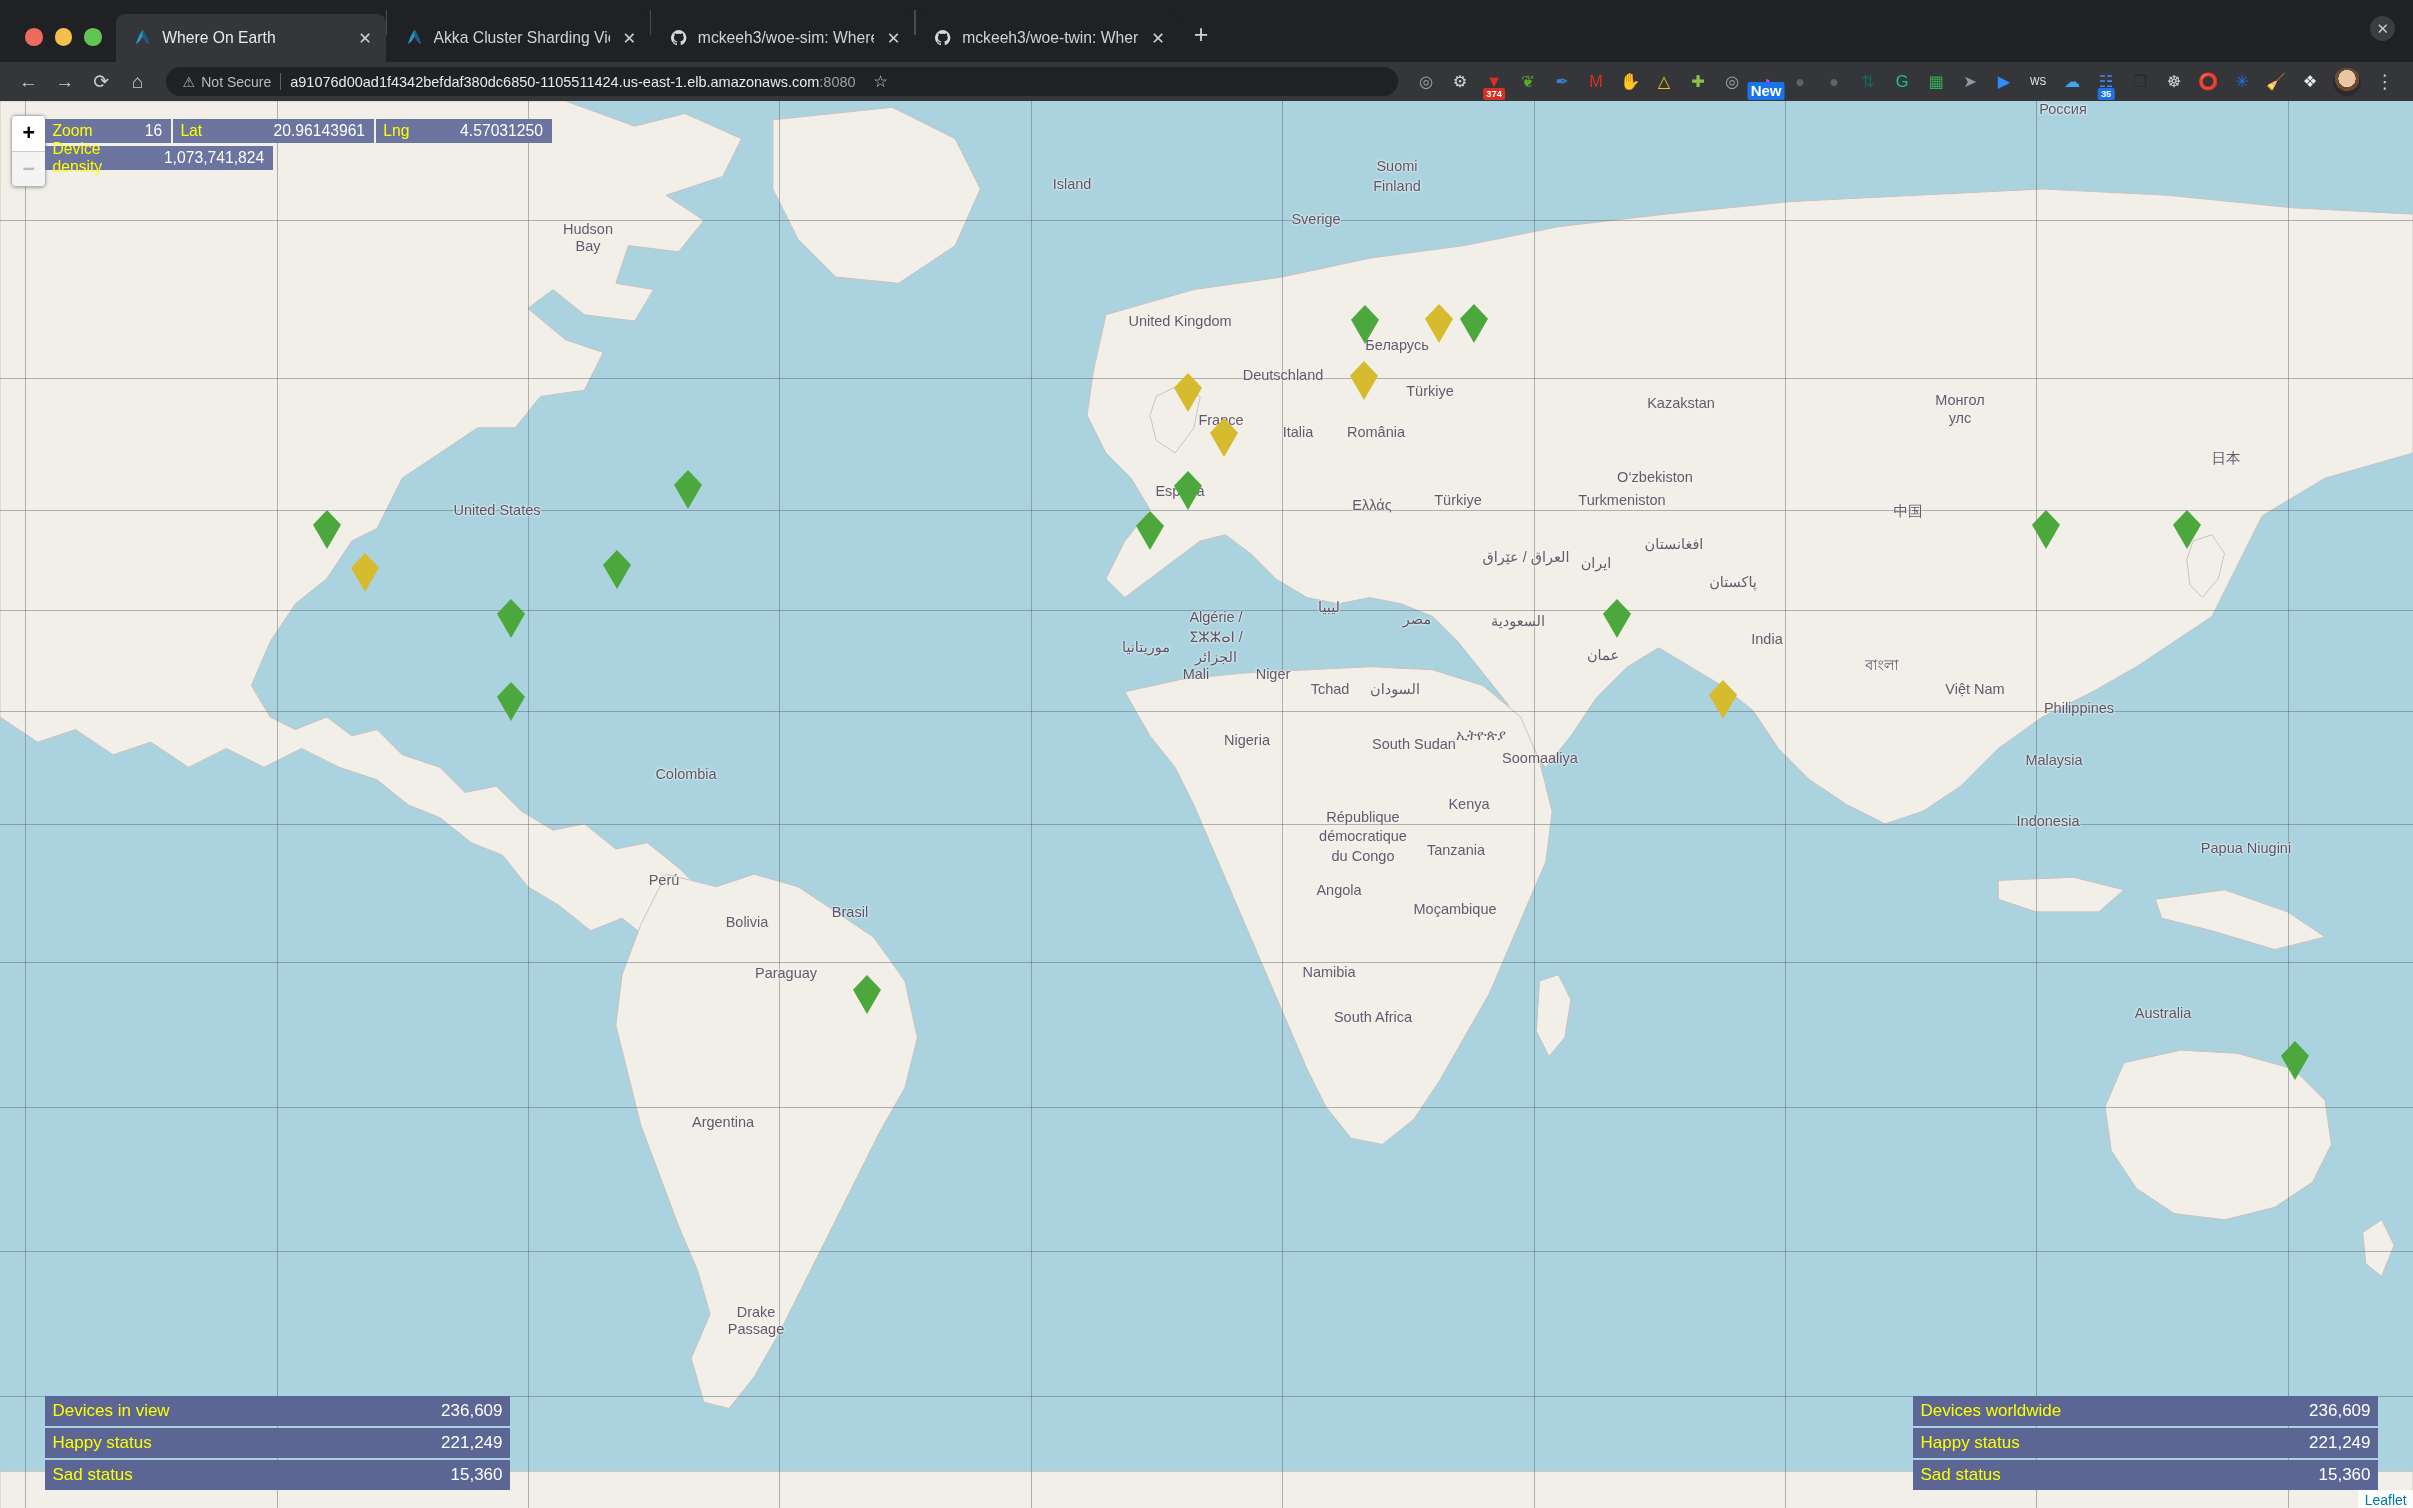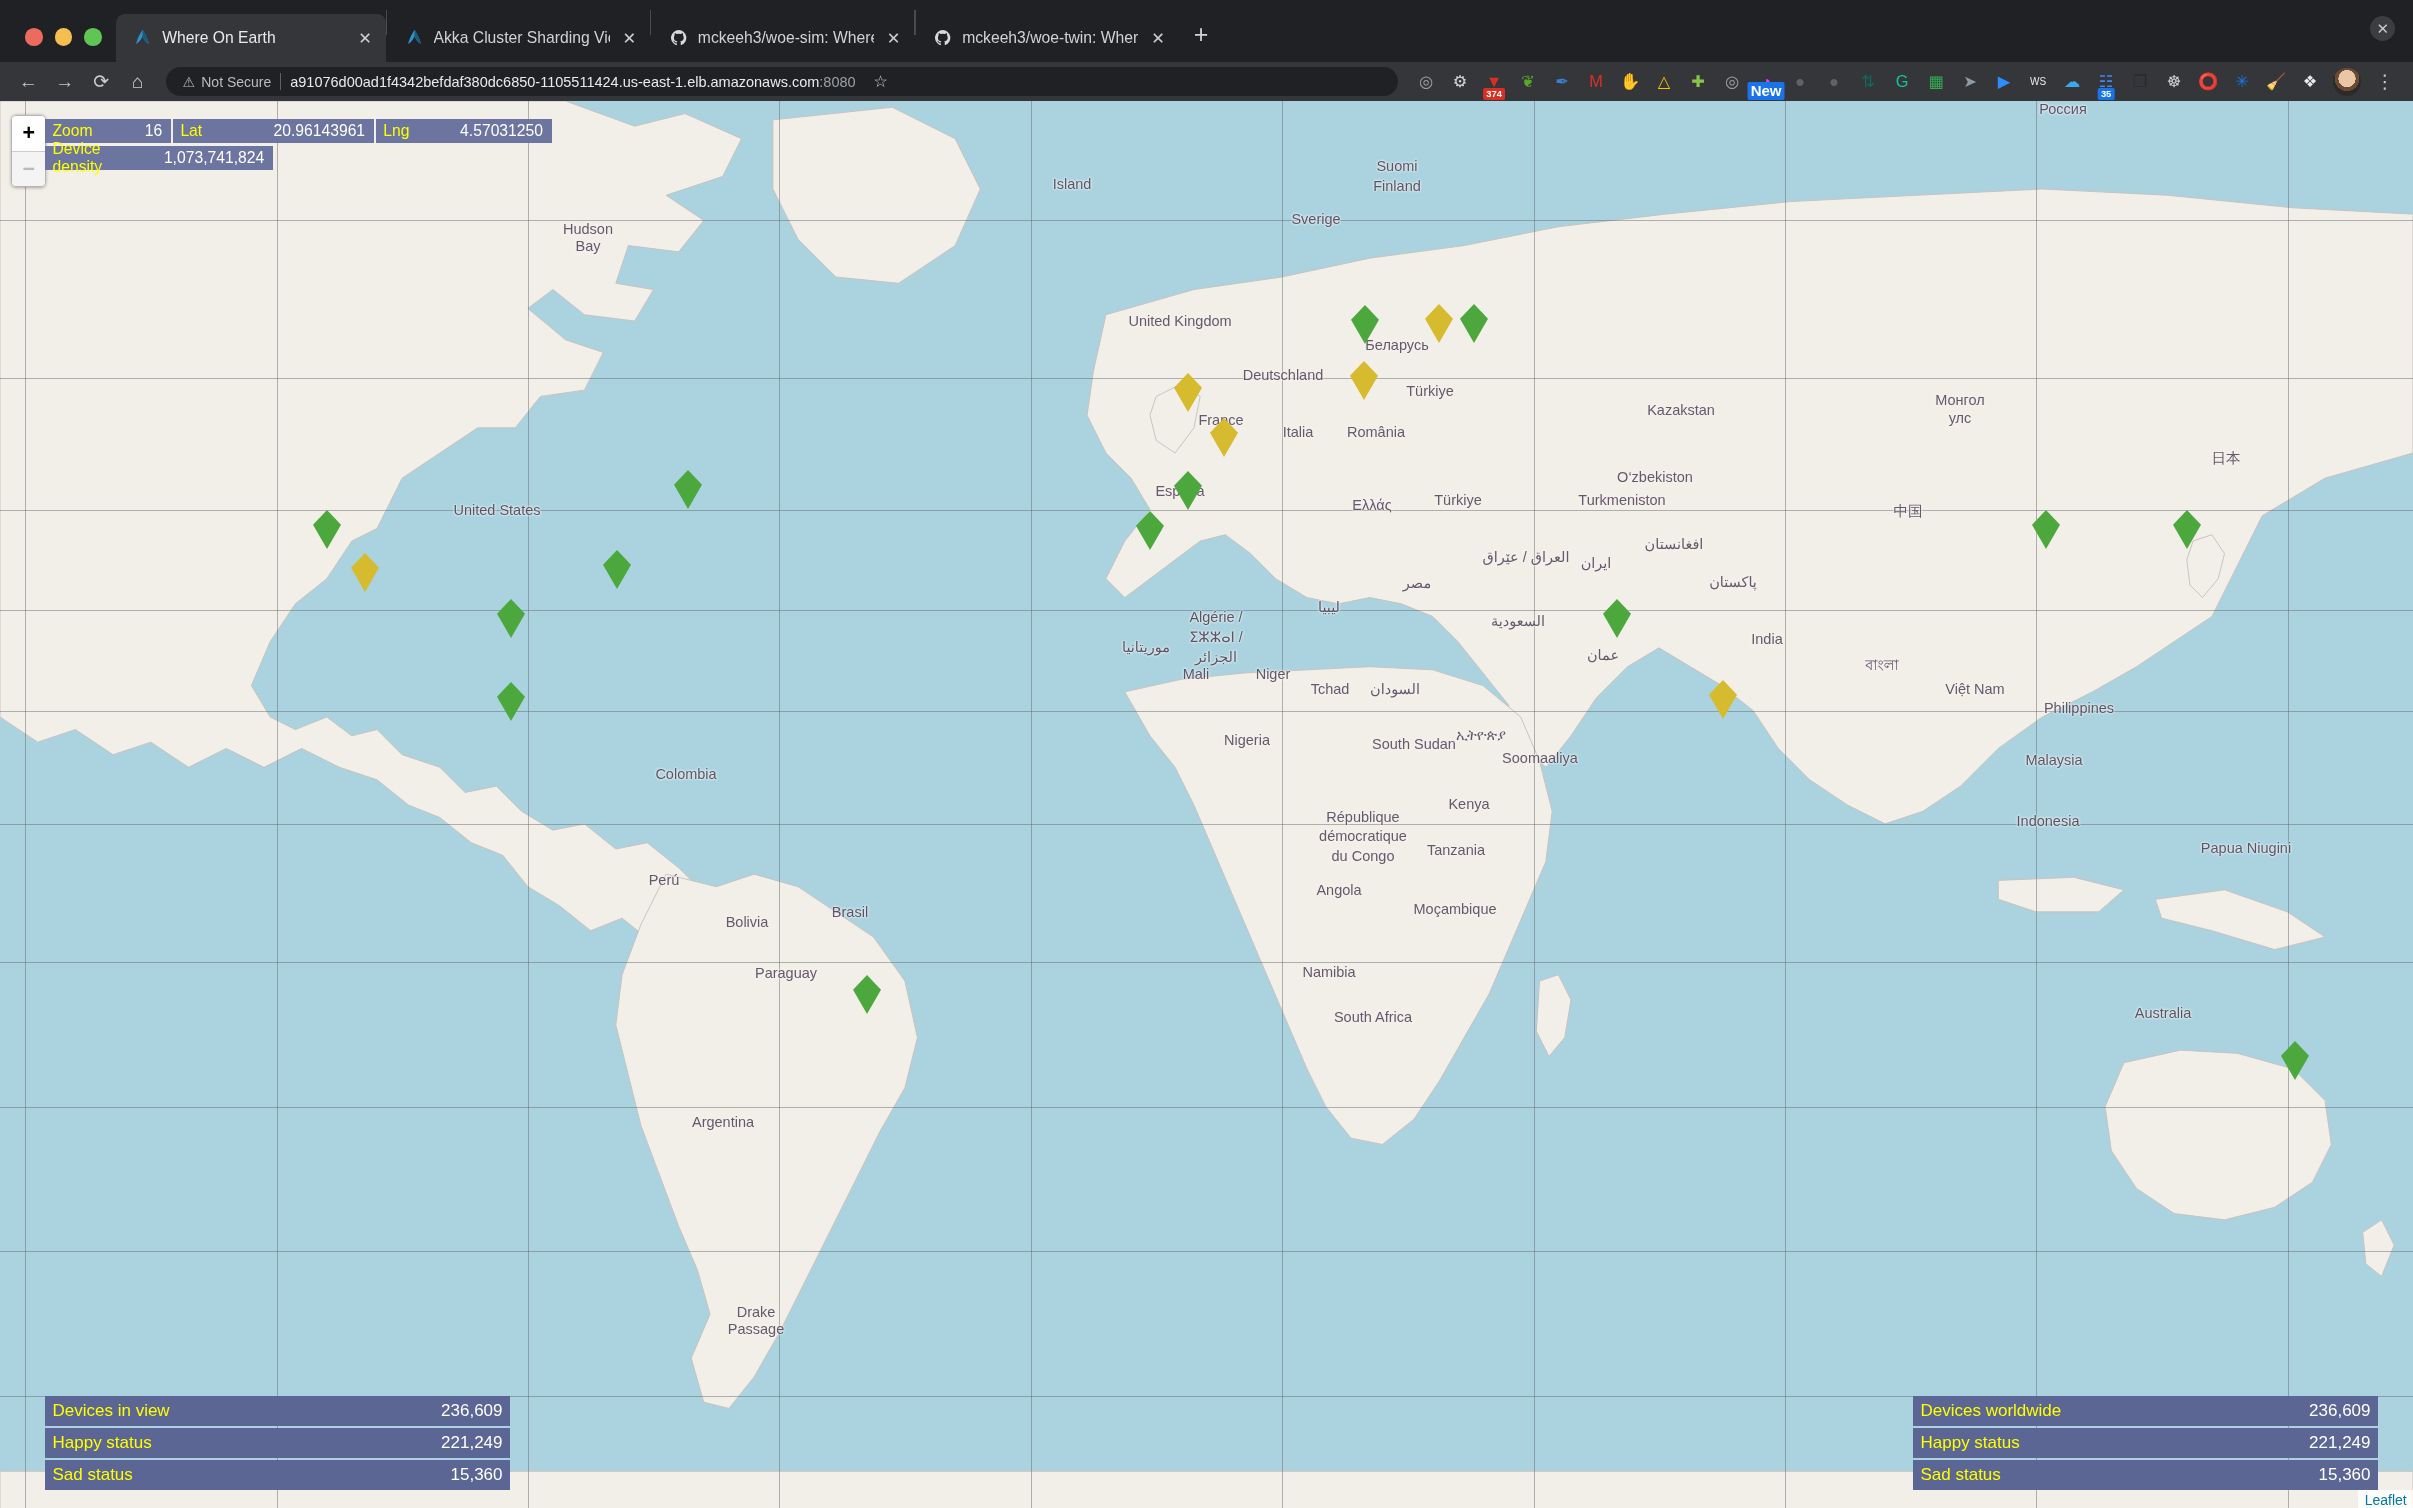--- a/index.html
+++ b/index.html
@@ -414,37 +414,37 @@
         <div class="maplabel" style="left: 1397px; top: 85px;">Finland</div>
         <div class="maplabel" style="left: 1316px; top: 118px;">Sverige</div>
         <div class="maplabel" style="left: 588px; top: 128px;">Hudson</div>
         <div class="maplabel" style="left: 588px; top: 145px;">Bay</div>
         <div class="maplabel" style="left: 1180px; top: 220px;">United Kingdom</div>
         <div class="maplabel" style="left: 1397px; top: 244px;">Беларусь</div>
         <div class="maplabel" style="left: 1283px; top: 274px;">Deutschland</div>
         <div class="maplabel" style="left: 1430px; top: 290px;">Türkiye</div>
         <div class="maplabel" style="left: 1221px; top: 319px;">France</div>
         <div class="maplabel" style="left: 1376px; top: 331px;">România</div>
-        <div class="maplabel" style="left: 1681px; top: 309px;">Kazakstan</div>
+        <div class="maplabel" style="left: 1681px; top: 302px;">Kazakstan</div>
         <div class="maplabel" style="left: 1960px; top: 299px;">Монгол</div>
         <div class="maplabel" style="left: 1960px; top: 317px;">улс</div>
         <div class="maplabel" style="left: 2226px; top: 357px;">日本</div>
         <div class="maplabel" style="left: 1298px; top: 331px;">Italia</div>
         <div class="maplabel" style="left: 1180px; top: 390px;">España</div>
         <div class="maplabel" style="left: 497px; top: 409px;">United States</div>
         <div class="maplabel" style="left: 1372px; top: 404px;">Ελλάς</div>
         <div class="maplabel" style="left: 1458px; top: 399px;">Türkiye</div>
         <div class="maplabel" style="left: 1655px; top: 376px;">O‘zbekiston</div>
         <div class="maplabel" style="left: 1622px; top: 399px;">Turkmeniston</div>
         <div class="maplabel" style="left: 1908px; top: 410px;">中国</div>
         <div class="maplabel" style="left: 1216px; top: 516px;">Algérie /</div>
         <div class="maplabel" style="left: 1216px; top: 536px;">ⵉⵣⵣⴰⵏ /</div>
         <div class="maplabel" style="left: 1216px; top: 556px;">الجزائر</div>
         <div class="maplabel" style="left: 1329px; top: 506px;">ليبيا</div>
-        <div class="maplabel" style="left: 1417px; top: 482px; text-align: center;">مصر</div>
+        <div class="maplabel" style="left: 1417px; top: 518px; text-align: center;">مصر</div>
         <div class="maplabel" style="left: 1526px; top: 456px;">العراق / عێراق</div>
         <div class="maplabel" style="left: 1596px; top: 462px;">ایران</div>
         <div class="maplabel" style="left: 1674px; top: 443px;">افغانستان</div>
         <div class="maplabel" style="left: 1733px; top: 481px;">پاکستان</div>
         <div class="maplabel" style="left: 1518px; top: 520px;">السعودية</div>
         <div class="maplabel" style="left: 1603px; top: 554px;">عمان</div>
         <div class="maplabel" style="left: 1767px; top: 538px;">India</div>
         <div class="maplabel" style="left: 1882px; top: 565px;">বাংলা</div>
         <div class="maplabel" style="left: 1975px; top: 588px;">Việt Nam</div>
         <div class="maplabel" style="left: 2079px; top: 607px;">Philippines</div>

